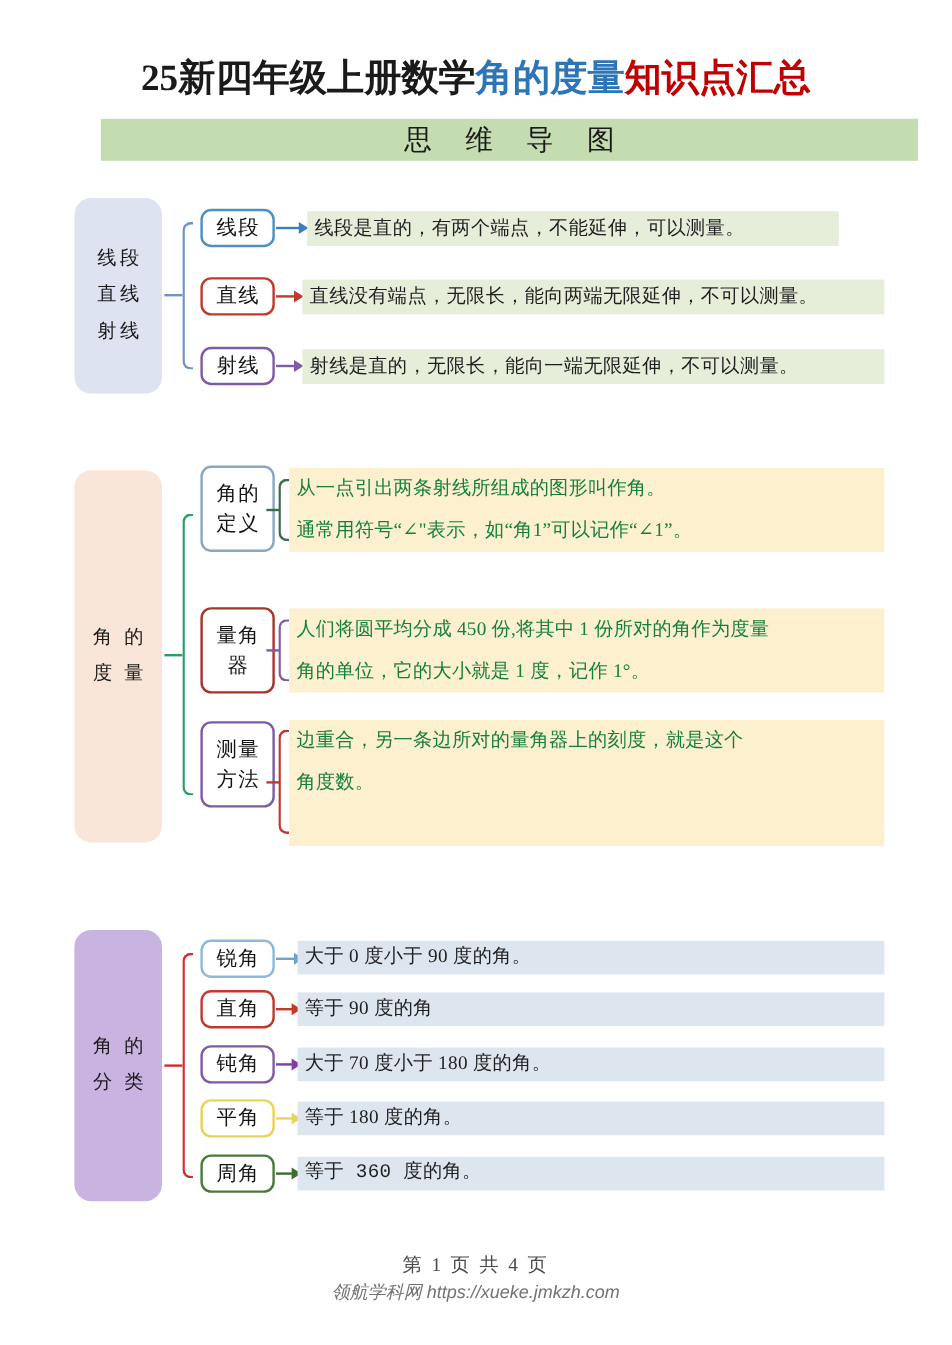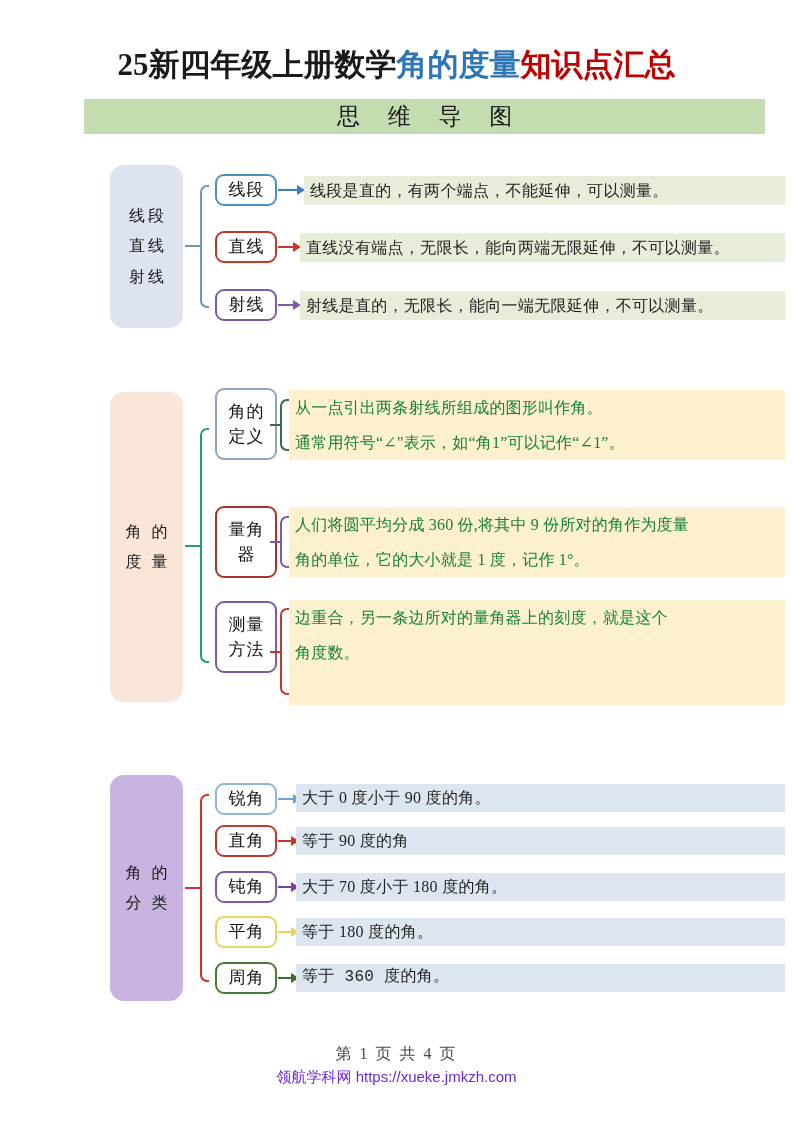--- a/index.html
+++ b/index.html
@@ -2,21 +2,21 @@
 <html><head>
 <meta charset="utf-8">
 <style>
   * { box-sizing: border-box; margin: 0; padding: 0; }
   html, body {
     width: 793px; height: 1121px;
     background: #ffffff;
     font-family: "Liberation Serif", "DejaVu Serif", serif;
     overflow: hidden;
   }
-  .page { position: relative; width: 793px; height: 1121px; padding-left: 48px; }
+  .page { position: relative; width: 793px; height: 1121px; }
 
   
   .title-row {
     position: absolute; left: 0; top: 44px; width: 793px;
     text-align: center; white-space: nowrap;
     font-size: 31px; font-weight: bold; letter-spacing: 0px;
     font-family: "Liberation Serif", "DejaVu Serif", serif;
   }
   .title-row span { display: inline; }
   .t-black { color: #1a1a1a; }
@@ -101,22 +101,23 @@
   .multi-txt .line { display: block; white-space: nowrap; }
 
   
   .footer-page {
     position: absolute; left: 0; top: 1044px; width: 793px;
     text-align: center; font-size: 16px; color: #4a4a4a;
     letter-spacing: 2px;
   }
   .footer-site {
     position: absolute; left: 0; top: 1068px; width: 793px;
-    text-align: center; font-size: 15px; color: #6d28d9;
+    text-align: center; font-size: 15px; color: #737373;
     font-family: "Liberation Sans", sans-serif;
+    font-style: italic;
   }
 </style>
 </head>
 <body>
 
 <div class="page">
 
   <div class="title-row">
     <span class="t-black">25新四年级上册数学</span><span class="t-blue">角的度量</span><span class="t-red">知识点汇总</span>
   </div>
@@ -135,21 +136,21 @@
 
     <div class="bracket" style="left:152px; top:185px; height:123px; color:#6f93c6;"></div>
     <div class="bracket-stub" style="left:137px; top:245px; color:#6f93c6;"></div>
 
     <div class="chip" style="left:167px; top:174px; width:62px; height:32px; border-color:#4a90c4;">
       <span>线段</span>
     </div>
     <div class="arrow" style="left:230px; top:189px; width:26px; color:#3c7fc0;">
         <span class="shaft"></span>
       </div>
-    <div class="txt-row bg-green" style="left:256px; top:176px; width:481px; height:29px;">
+    <div class="txt-row bg-green" style="left:256px; top:176px; width:443px; height:29px;">
       <span>线段是直的，有两个端点，不能延伸，可以测量。</span>
     </div>
 
     <div class="chip" style="left:167px; top:231px; width:62px; height:32px; border-color:#c0392b;">
       <span>直线</span>
     </div>
     <div class="arrow" style="left:230px; top:246px; width:22px; color:#c0392b;">
         <span class="shaft"></span>
       </div>
     <div class="txt-row bg-green" style="left:252px; top:233px; width:485px; height:29px;">
@@ -188,21 +189,21 @@
       <span class="line">通常用符号“∠"表示，如“角1”可以记作“∠1”。</span>
     </div>
 
     <div class="chip two-line" style="left:167px; top:506px; width:62px; height:72px; border-color:#a8322c;">
       <span>量角</span>
       <span>器</span>
     </div>
     <div class="bracket" style="left:232px; top:516px; height:52px; color:#7d5ba6;"></div>
     <div class="bracket-stub" style="left:222px; top:541px; width:11px; color:#7d5ba6;"></div>
     <div class="multi-txt" style="left:241px; top:507px; width:496px; height:70px;">
-      <span class="line">人们将圆平均分成 360 份,将其中 9 份所对的角作为度量</span>
+      <span class="line">人们将圆平均分成 450 份,将其中 1 份所对的角作为度量</span>
       <span class="line">角的单位，它的大小就是 1 度，记作 1°。</span>
     </div>
 
     <div class="chip two-line" style="left:167px; top:601px; width:62px; height:72px; border-color:#7d5ba6;">
       <span>测量</span>
       <span>方法</span>
     </div>
     <div class="bracket" style="left:232px; top:608px; height:87px; color:#c0392b;"></div>
     <div class="bracket-stub" style="left:222px; top:651px; width:11px; color:#c0392b;"></div>
     <div class="multi-txt" style="left:241px; top:600px; width:496px; height:105px;">

